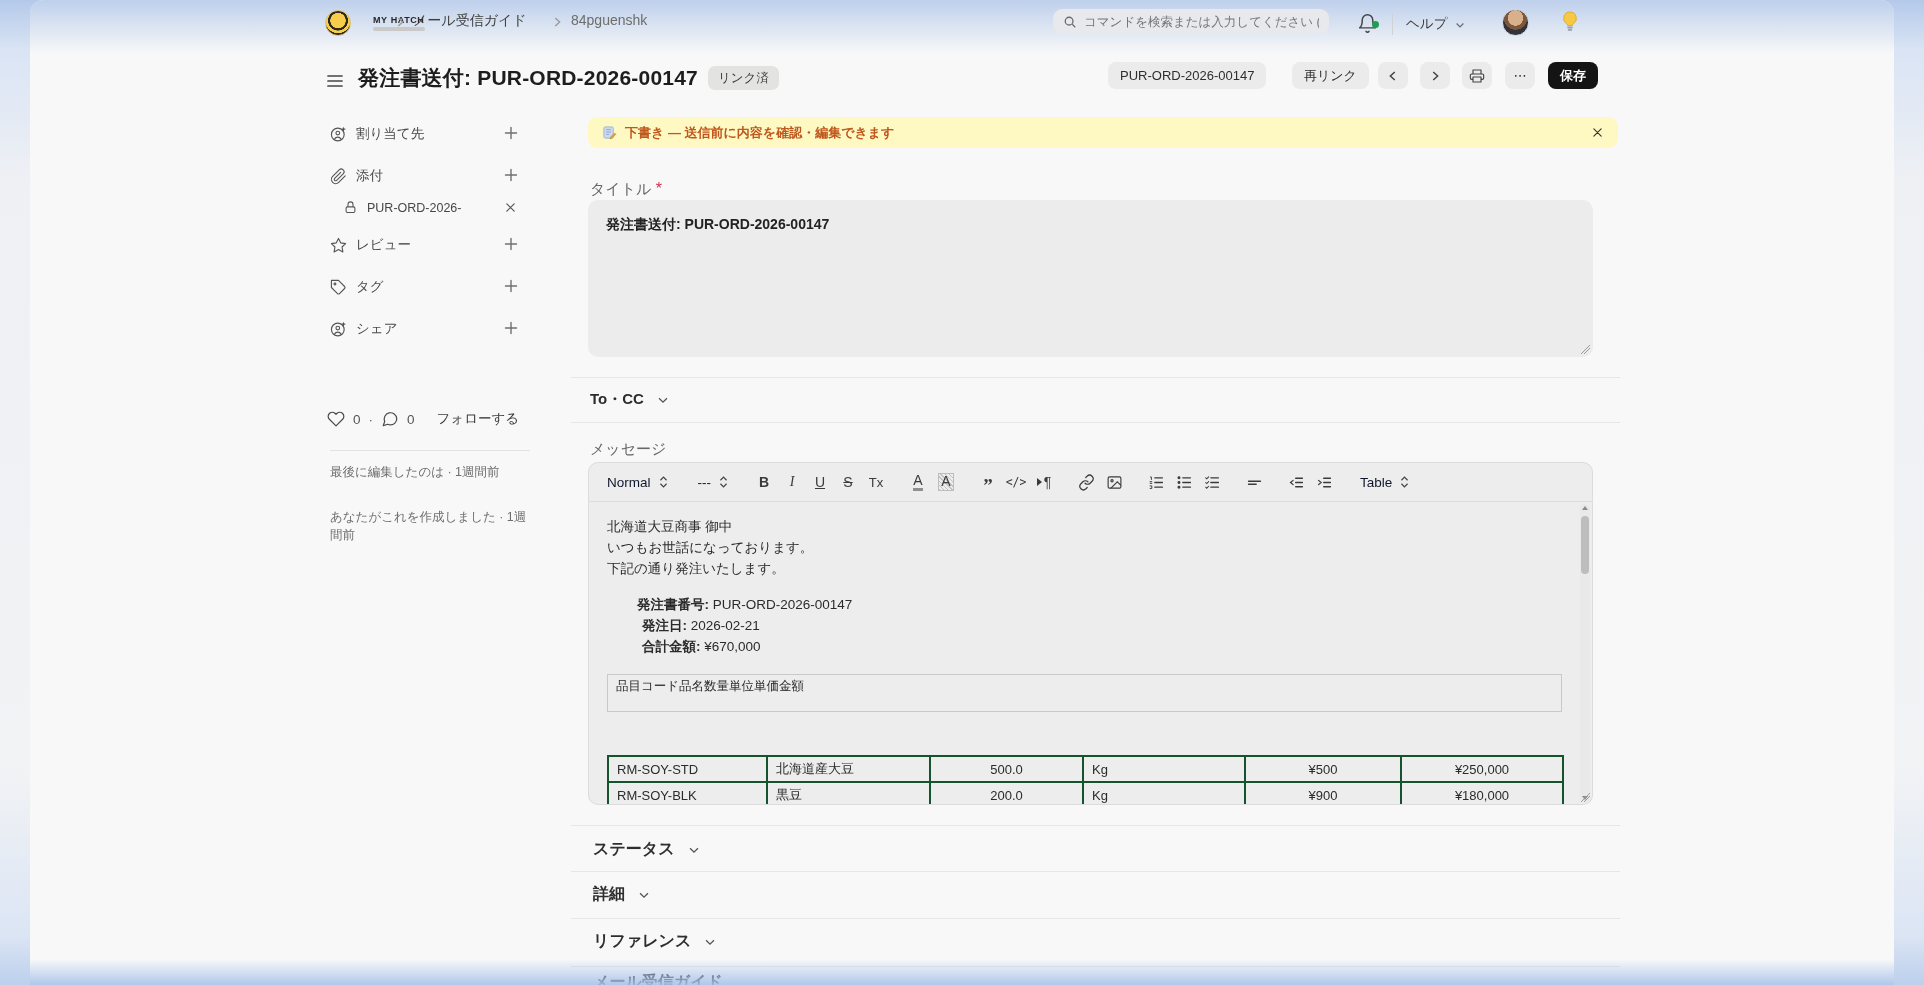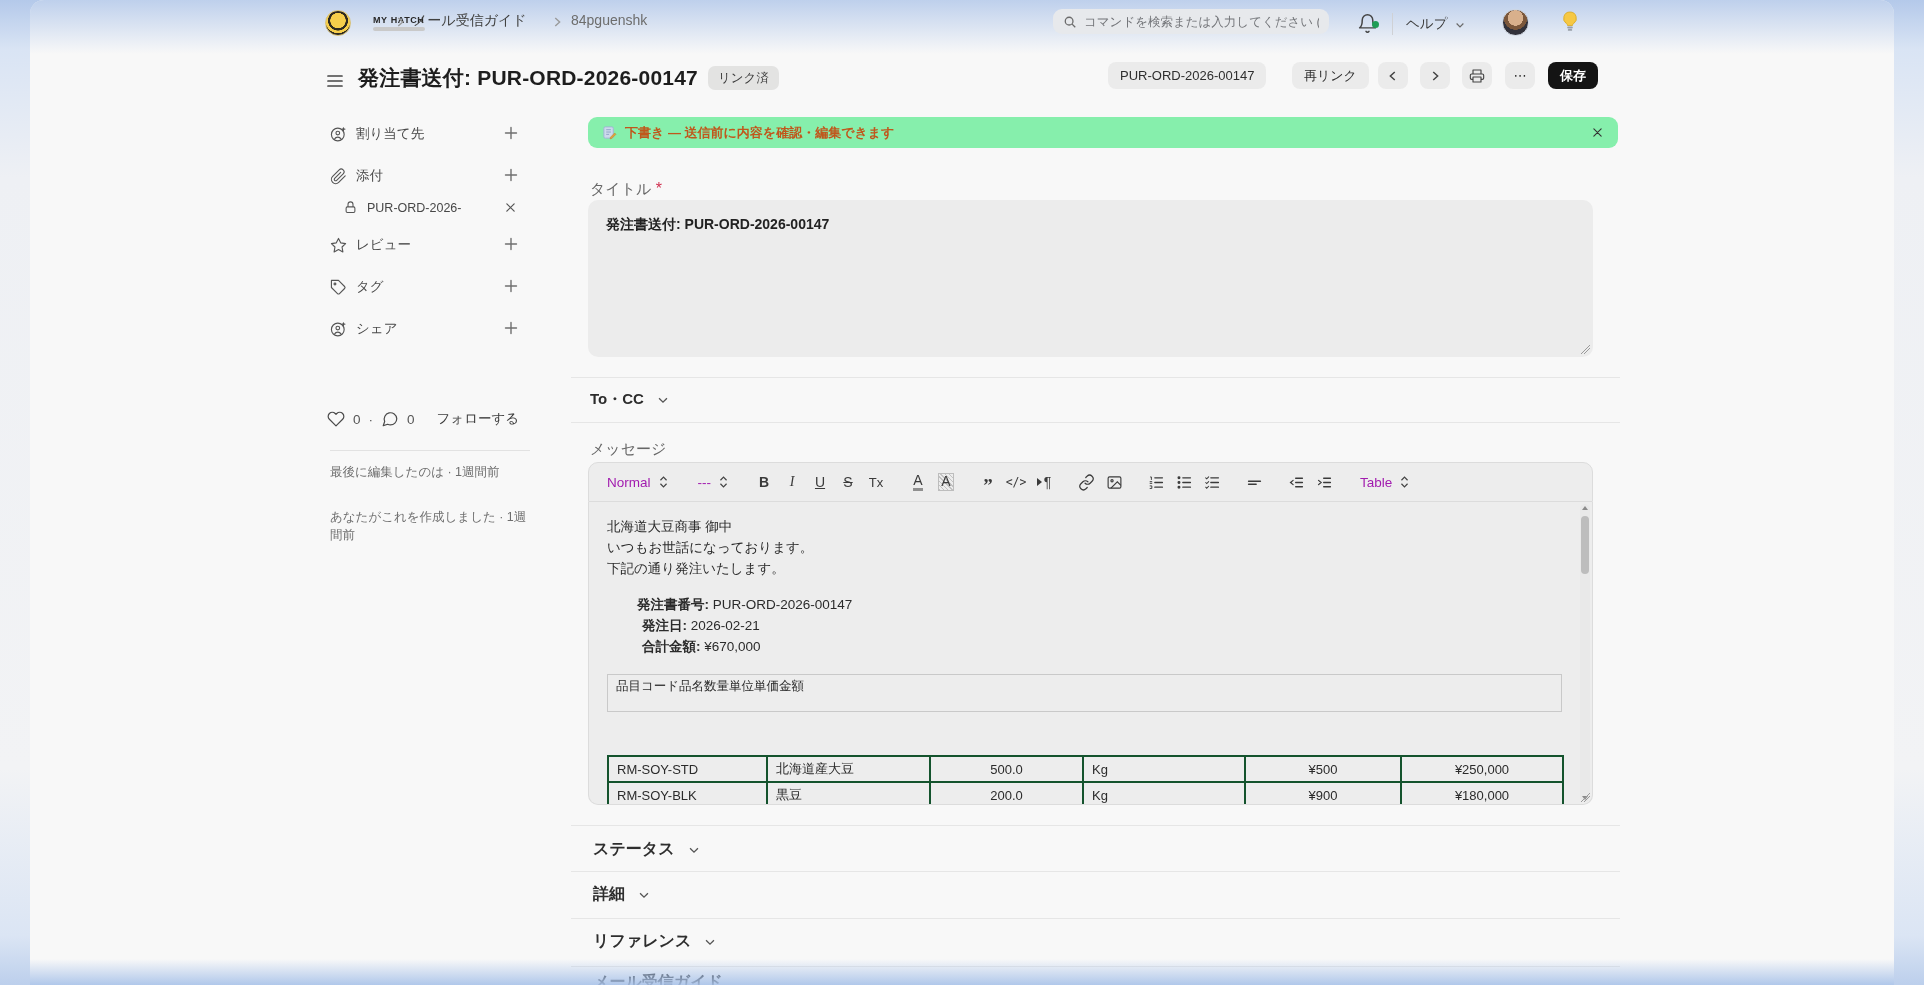--- a/index.html
+++ b/index.html
@@ -29,42 +29,42 @@
   .btn.icon-btn{width:30px;padding:0}
   .btn.primary{background:#141414;color:#fff;font-weight:700}
   
   .side-row{display:flex;align-items:center;gap:9px;font-size:13.5px;color:#4a4a4a}
   .plus{color:#6f6f6f}
   .side-meta{font-size:12.5px;color:#6e6e6e;line-height:1.45;width:200px}
   .follow{font-size:13.5px;color:#3c3c3c;font-weight:500}
   .cnt{font-size:13.5px;color:#555}
   
   .sep{position:absolute;left:541px;width:1049px;height:1px;background:#e6e6e6}
-  .banner{position:absolute;display:flex;align-items:center;background:#86efac;border-radius:9px;left:558px;top:117px;width:1030px;height:31px;padding:0 14px}
+  .banner{position:absolute;display:flex;align-items:center;background:#fef9c3;border-radius:9px;left:558px;top:117px;width:1030px;height:31px;padding:0 14px}
   .banner-text{font-size:13px;font-weight:700;color:#c0571c;margin-left:8px}
   .field-label{font-size:15px;color:#666}
   .req{color:#d03050}
   .textfield{position:absolute;background:#ececec;border-radius:10px}
   .titleval{font-size:14px;font-weight:600;color:#222}
   .collapse-label{font-size:15px;font-weight:700;color:#2c2c2c;display:flex;align-items:center;gap:12px}
   .section-label{font-size:16px;font-weight:700;color:#2e2e2e;display:flex;align-items:center;gap:12px}
   
   .toolbar{position:absolute;left:558px;top:462px;width:1005px;height:40px;background:#ededed;border:1px solid #dcdcdc;border-radius:10px 10px 0 0;display:flex;align-items:center;padding:0 12px;gap:4px}
   .tbtn{display:inline-flex;align-items:center;justify-content:center;min-width:24px;height:26px;border-radius:5px;color:#3a3a3a;font-size:14px;cursor:pointer}
   .tsep{width:10px}
   .tb-b{font-weight:700}
   .tb-i{font-style:italic;font-family:"Liberation Serif","DejaVu Serif",serif}
   .tb-u{text-decoration:underline}
   .tb-s{text-decoration:line-through}
   .tb-tx{font-size:13px}
   .tb-a{border-bottom:3px solid #8f8f8f;line-height:1;padding-bottom:1px}
   .tb-ahl{background:repeating-linear-gradient(45deg,#c2c2c2 0 1px,transparent 1px 3px);border:1px solid #bdbdbd;padding:0 2px;line-height:1.1}
   .tb-q{font-family:"Liberation Serif","DejaVu Serif",serif;font-weight:700;font-size:19px;line-height:.5;padding-top:8px}
   .tb-code{font-family:"DejaVu Sans Mono",monospace;font-size:11.5px}
-  .tb-dd{display:flex;align-items:center;gap:8px;font-size:13.5px;color:#a21caf;padding:0 6px;cursor:pointer}
+  .tb-dd{display:flex;align-items:center;gap:8px;font-size:13.5px;color:#0f172a;padding:0 6px;cursor:pointer}
   .editor-body{position:absolute;left:558px;top:502px;width:1005px;height:303px;background:#ededed;border:1px solid #dcdcdc;border-top:none;border-radius:0 0 10px 10px;overflow:hidden}
   .msg-line{position:absolute;left:18px;font-size:13.5px;color:#2b2b2b;white-space:pre}
   .msg-b{font-weight:700}
   .mini-table{position:absolute;left:18px;width:955px;border:1px solid #c9c9c9}
   .items-table{position:absolute;left:18px;width:955px;border-collapse:collapse;table-layout:fixed}
   .items-table td{border:2px solid #14532d;font-size:13px;color:#2b2b2b;padding:3px 8px;height:23px;overflow:hidden;white-space:nowrap}
   .num{text-align:center}
   .scrollbar{position:absolute;right:2px;top:2px;bottom:2px;width:10px;background:#e9e9e9;border-radius:5px}
   .thumb{position:absolute;left:1px;width:8px;background:#bdbdbd;border-radius:4px}
   .grip{position:absolute;width:11px;height:11px}

